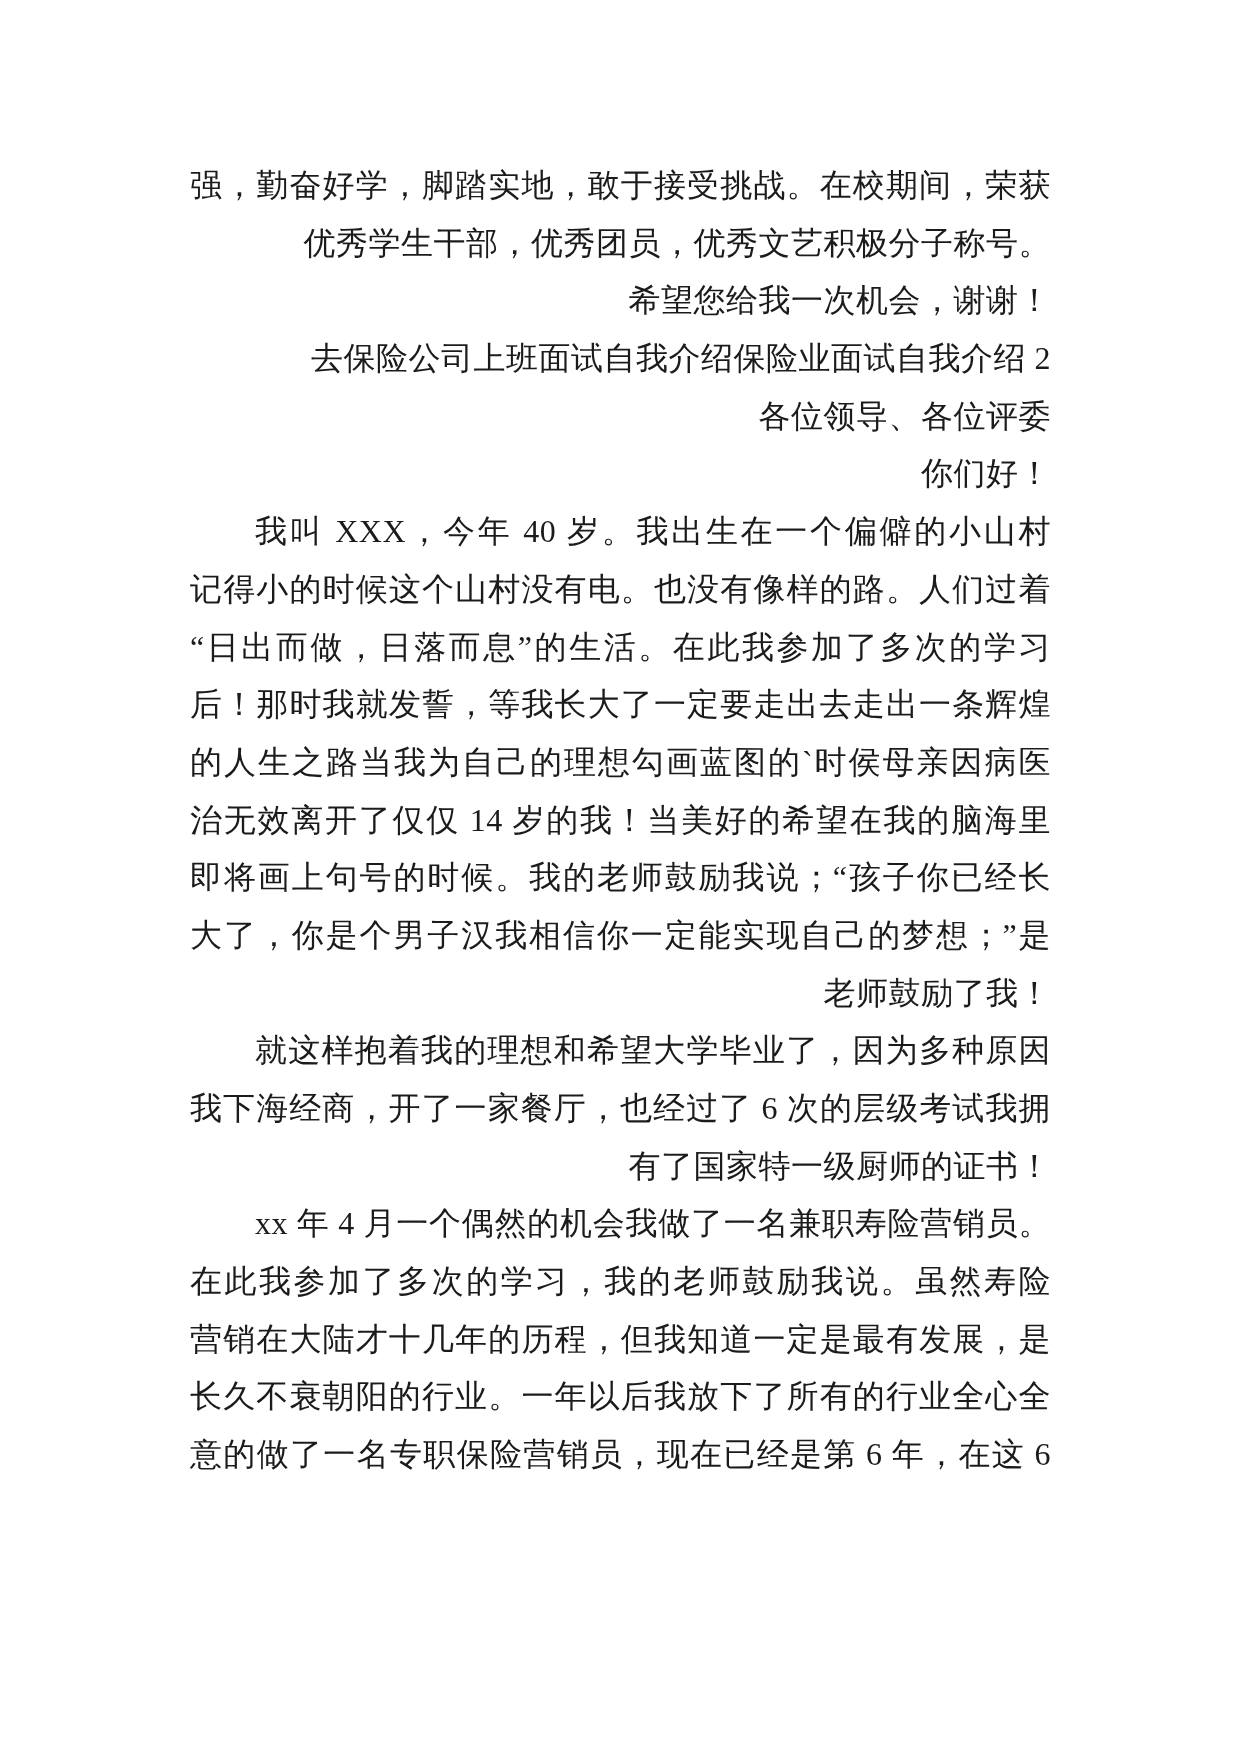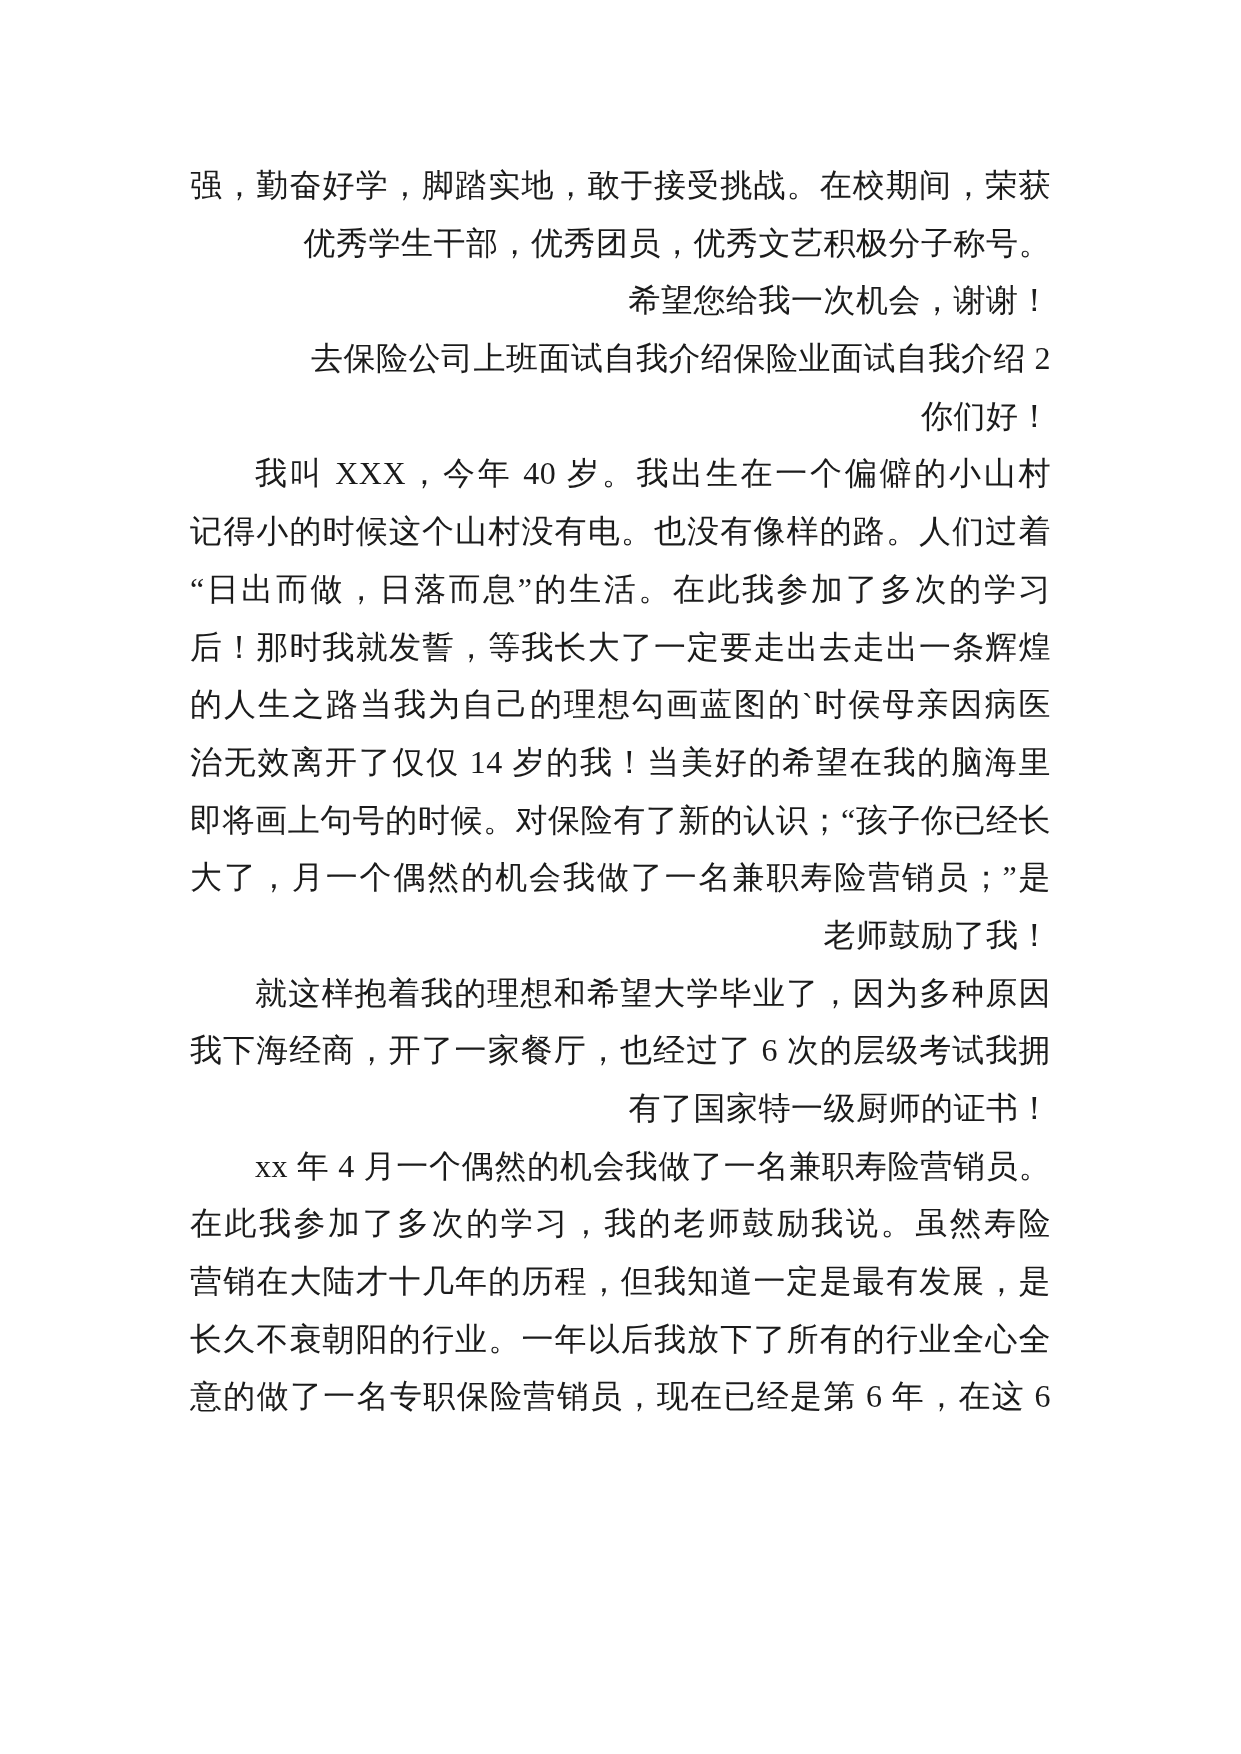--- a/index.html
+++ b/index.html
@@ -43,29 +43,30 @@
 </style>
 </head>
 <body>
 
 <div class="page" style="background: rgb(255, 255, 255);">
   <div class="text-block" id="text-block" style="color: rgb(27, 27, 27);">
       <div class="line justified">强，勤奋好学，脚踏实地，敢于接受挑战。在校期间，荣获</div>
       <div class="line">优秀学生干部，优秀团员，优秀文艺积极分子称号。</div>
       <div class="line indent">希望您给我一次机会，谢谢！</div>
       <div class="line">去保险公司上班面试自我介绍保险业面试自我介绍 2</div>
+      <div class="line">各位领导、各位评委</div>
       <div class="line indent">你们好！</div>
       <div class="line indent justified">我叫 XXX，今年 40 岁。我出生在一个偏僻的小山村里。</div>
       <div class="line justified">记得小的时候这个山村没有电。也没有像样的路。人们过着</div>
       <div class="line justified">“日出而做，日落而息”的生活。在此我参加了多次的学习</div>
       <div class="line justified">后！那时我就发誓，等我长大了一定要走出去走出一条辉煌</div>
       <div class="line justified">的人生之路当我为自己的理想勾画蓝图的`时侯母亲因病医</div>
       <div class="line justified">治无效离开了仅仅 14 岁的我！当美好的希望在我的脑海里</div>
-      <div class="line justified">即将画上句号的时候。对保险有了新的认识；“孩子你已经长</div>
-      <div class="line justified">大了，月一个偶然的机会我做了一名兼职寿险营销员；”是</div>
+      <div class="line justified">即将画上句号的时候。我的老师鼓励我说；“孩子你已经长</div>
+      <div class="line justified">大了，你是个男子汉我相信你一定能实现自己的梦想；”是</div>
       <div class="line">老师鼓励了我！</div>
       <div class="line indent justified">就这样抱着我的理想和希望大学毕业了，因为多种原因</div>
       <div class="line justified">我下海经商，开了一家餐厅，也经过了 6 次的层级考试我拥</div>
       <div class="line">有了国家特一级厨师的证书！</div>
       <div class="line indent justified">xx 年 4 月一个偶然的机会我做了一名兼职寿险营销员。</div>
       <div class="line justified">在此我参加了多次的学习，我的老师鼓励我说。虽然寿险</div>
       <div class="line justified">营销在大陆才十几年的历程，但我知道一定是最有发展，是</div>
       <div class="line justified">长久不衰朝阳的行业。一年以后我放下了所有的行业全心全</div>
       <div class="line justified">意的做了一名专职保险营销员，现在已经是第 6 年，在这 6</div>
     </div>

